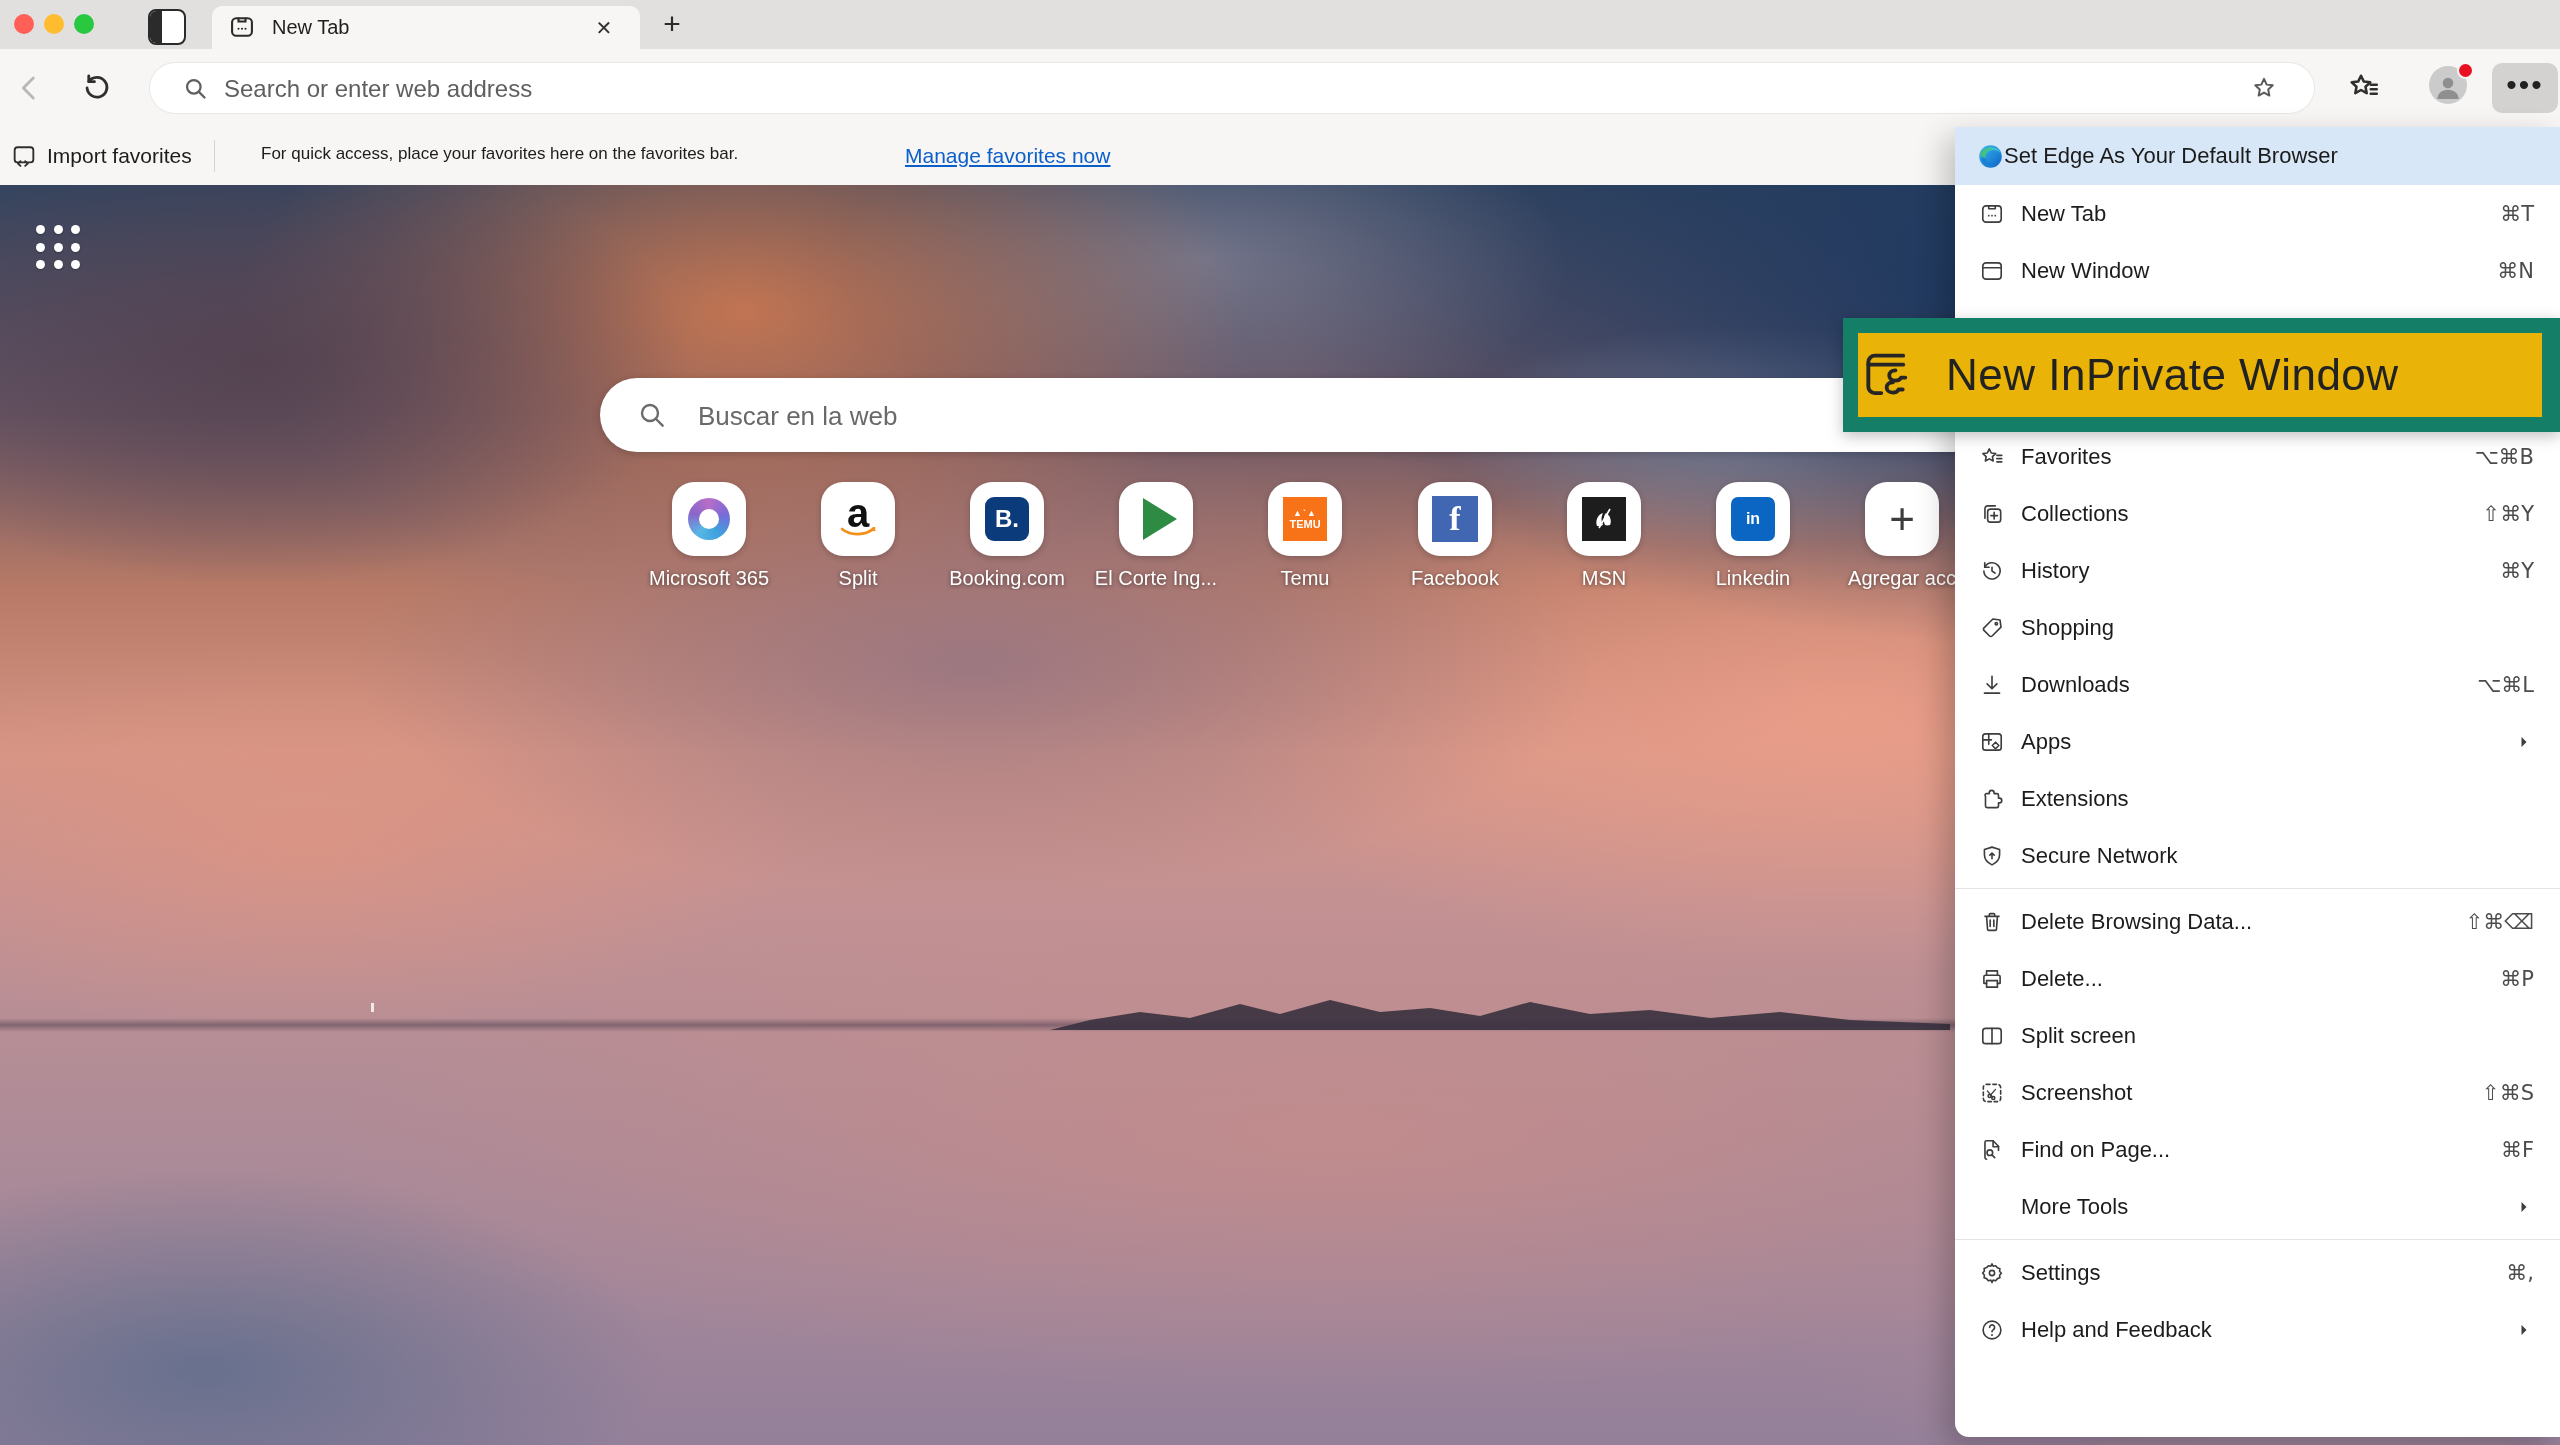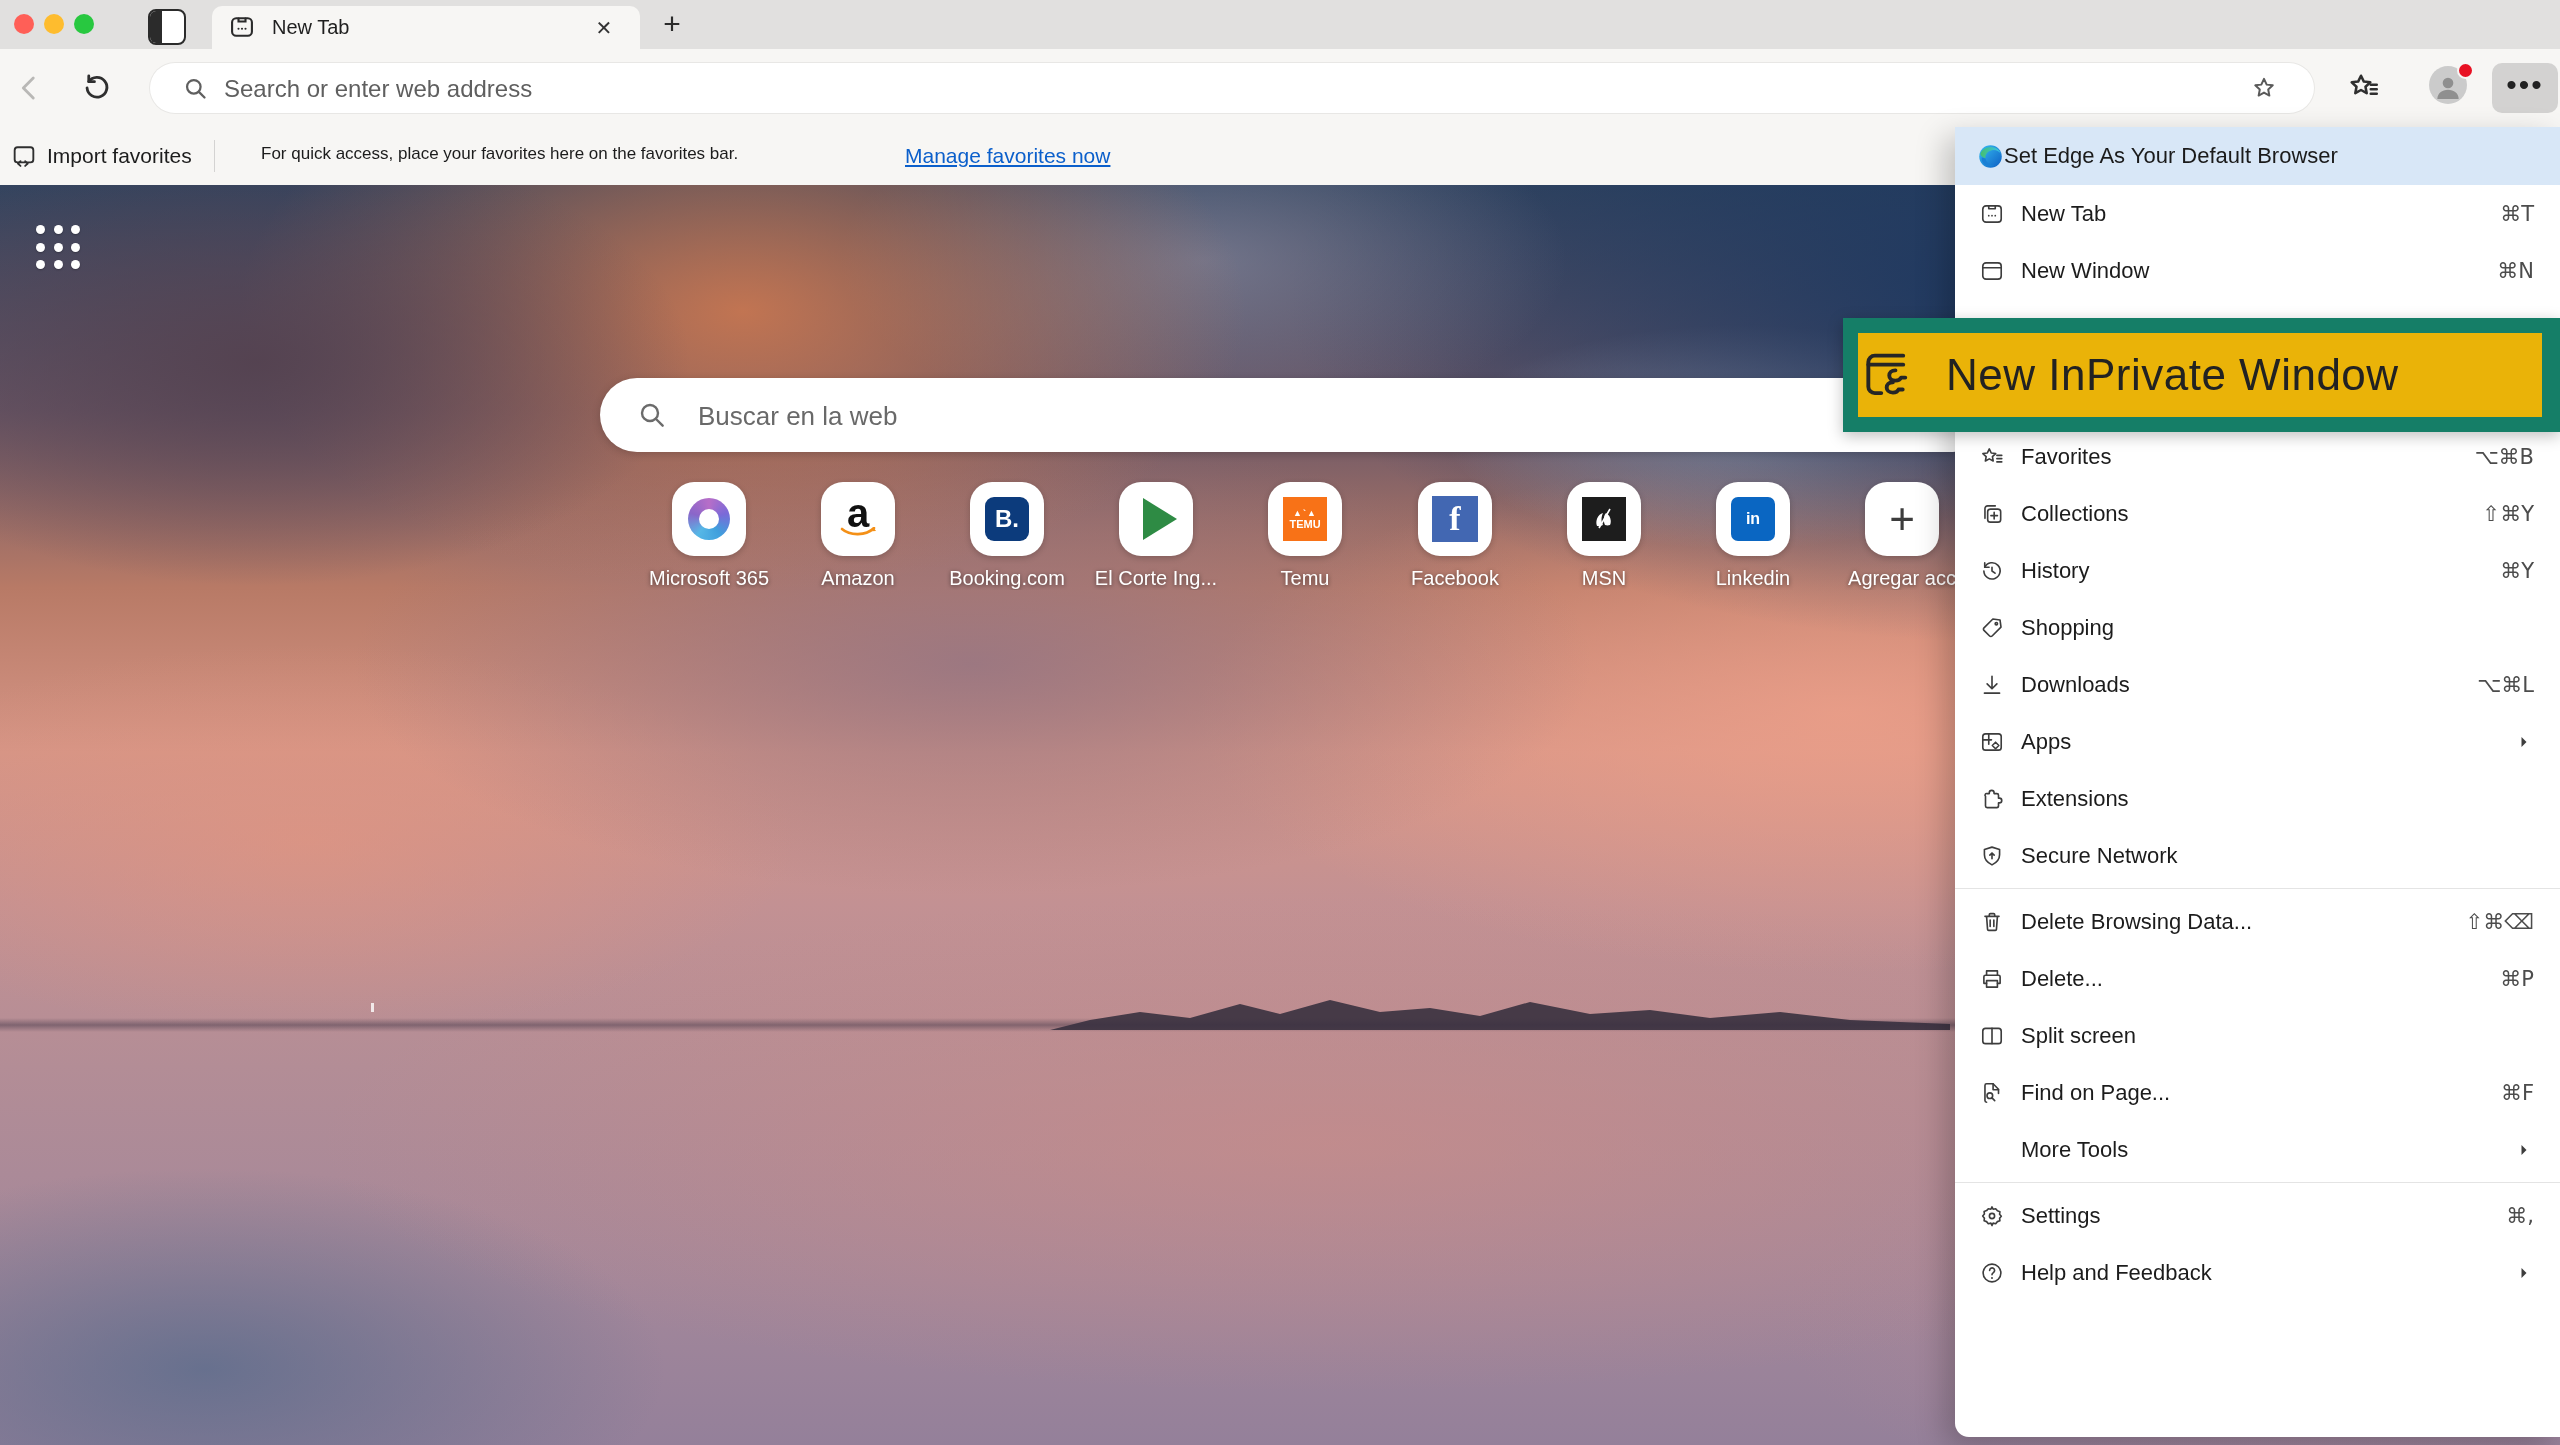--- a/index.html
+++ b/index.html
@@ -214,21 +214,21 @@
         <div>
           <div style="position:relative;width:44px;height:44px;">
             <span style="position:absolute;left:11px;top:-6px;font-weight:bold;font-size:40px;color:#111;">a</span>
             <svg style="position:absolute;left:4px;top:30px;" width="38" height="12" viewBox="0 0 38 12" fill="none">
               <path d="M2 2c8 7 24 7 32-1" stroke="#f49017" stroke-width="2.6" stroke-linecap="round"></path>
               <path d="M34 1l2 3-4 .2z" fill="#f49017"></path>
             </svg>
           </div>
         </div>
       </div>
-      <div class="tile-label" style="left: 778px;">Amazon</div>
+      <div class="tile-label" style="left: 778px;">Split</div>
       <div class="tile" style="left: 970px;">
         <div>
           <div class="lg-sq" style="width:44px;height:44px;border-radius:9px;background:#0c3b7c;font-size:24px;">B.</div>
         </div>
       </div>
       <div class="tile-label" style="left: 927px;">Booking.com</div>
       <div class="tile" style="left: 1119px;">
         <div>
           <div style="width:0;height:0;border-top:21px solid transparent;border-bottom:21px solid transparent;border-left:34px solid #2e8b44;margin-left:8px;"></div>
         </div>
@@ -433,20 +433,32 @@
             <rect x="3.5" y="5" width="17" height="14" rx="2.5"></rect>
             <path d="M12 5v14"></path>
           </svg>
         </span>
         <span class="mi-label">Split screen</span>
         <span class="mi-right"></span>
       </div>
       <div class="menu-item">
         <span class="mi-icon">
           <svg width="26" height="26" viewBox="0 0 24 24" fill="none" stroke="#3d3d3d" stroke-width="1.5" stroke-linecap="round" stroke-linejoin="round">
+            <rect x="4" y="4" width="16" height="16" rx="3" stroke-dasharray="3.2 2.6"></rect>
+            <circle cx="9.8" cy="14.8" r="1.4"></circle>
+            <circle cx="13.2" cy="16.6" r="1.4"></circle>
+            <path d="M10.8 13.7l4.4-5M12.3 15.5l-4.6-5.4" stroke-width="1.2"></path>
+          </svg>
+        </span>
+        <span class="mi-label">Screenshot</span>
+        <span class="mi-right">⇧⌘S</span>
+      </div>
+      <div class="menu-item">
+        <span class="mi-icon">
+          <svg width="26" height="26" viewBox="0 0 24 24" fill="none" stroke="#3d3d3d" stroke-width="1.5" stroke-linecap="round" stroke-linejoin="round">
             <path d="M7 20.5a1.5 1.5 0 0 1-1.5-1.5V5A1.5 1.5 0 0 1 7 3.5h6l5 5v4"></path>
             <path d="M13 3.5V9h5"></path>
             <circle cx="10" cy="14.5" r="2.6"></circle>
             <path d="M12 16.5l2.5 2.5"></path>
           </svg>
         </span>
         <span class="mi-label">Find on Page...</span>
         <span class="mi-right">⌘F</span>
       </div>
       <div class="menu-item">

